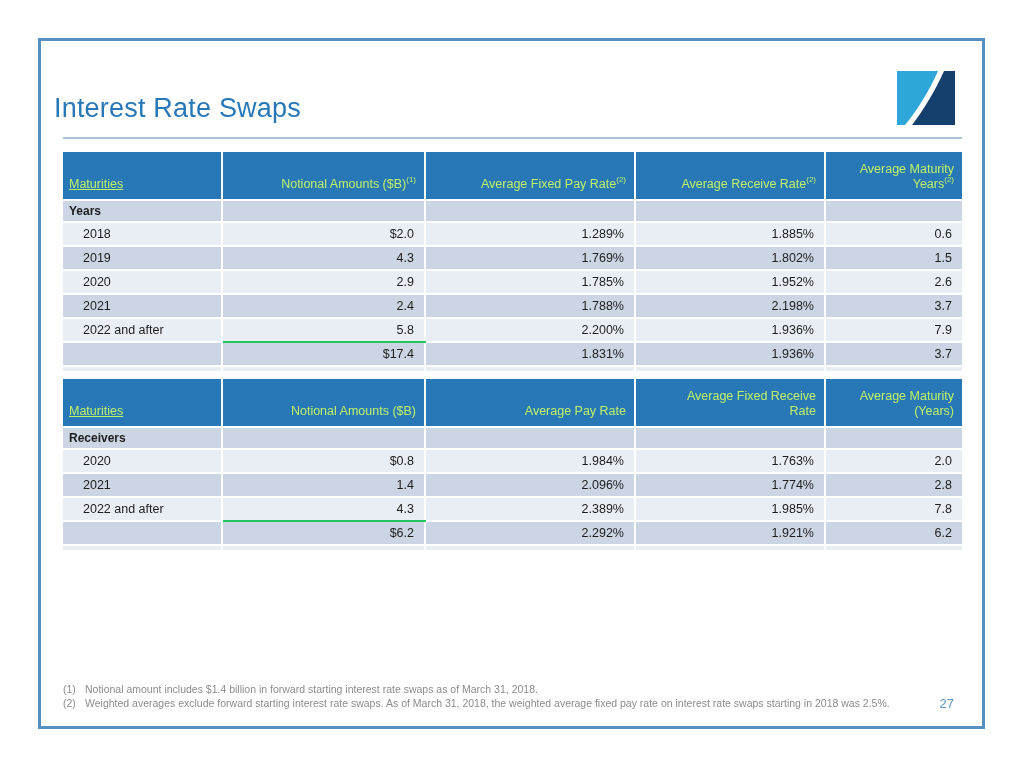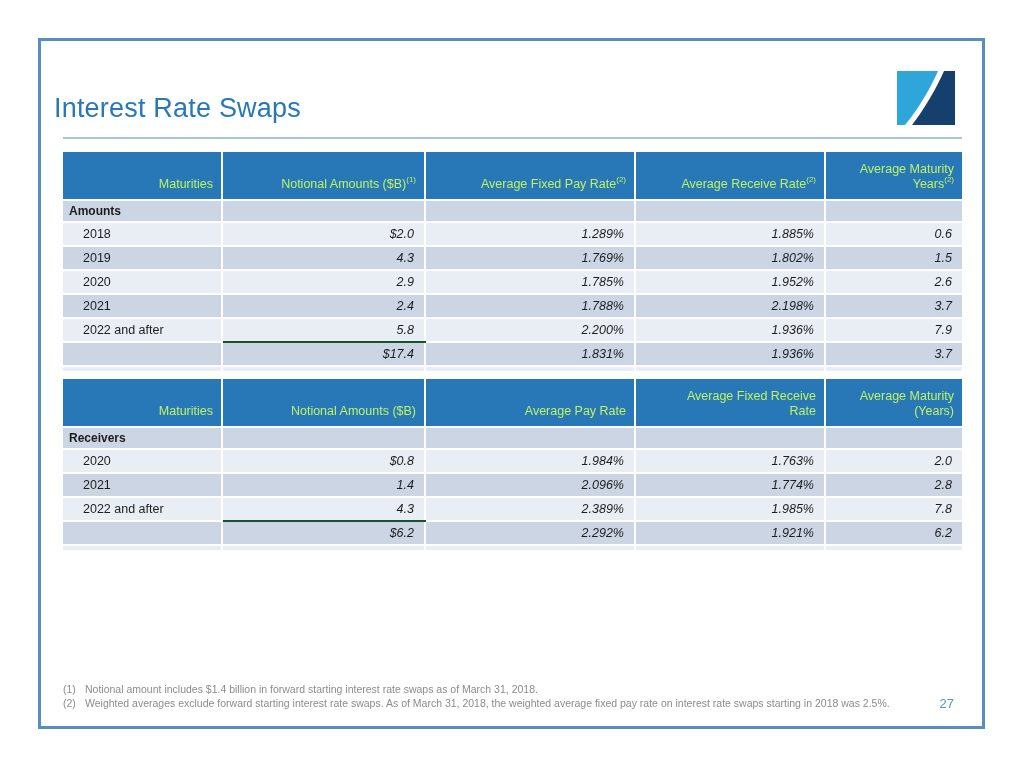--- a/index.html
+++ b/index.html
@@ -62,43 +62,43 @@
   th {
     background: #2878b8;
     color: #bef264;
     font-weight: normal;
     vertical-align: bottom;
     text-align: right;
     height: 48px;
     padding: 5px 8px 6px 8px;
     line-height: 1.25;
   }
-  th.c1 { text-align: right; padding-left: 6px; }
+  th.c1 { text-align: left; padding-left: 6px; text-decoration: underline; }
   th .hl { white-space: pre-line; }
   sup {
     font-size: 8px;
     vertical-align: top;
     position: relative;
     top: -1px;
     line-height: 1;
   }
   td { height: 24px; padding: 3px 10px; }
   td.c1 { text-align: left; padding-left: 20px; }
-  td.num { text-align: right; font-style: italic; }
+  td.num { text-align: right; }
   tr.light td { background: #e9edf4; margin-left: 40px; }
   tr.dark td { background: #cbd5e4; }
   tr.label-row td {
     background: #cbd5e4;
     font-weight: bold;
     font-size: 12px;
     height: 22px;
     padding: 3px 6px;
   }
   tr.strip td { height: 5px; padding: 0; background: #e9edf4; border-bottom: none; }
-  td.rule-under { border-bottom: 2px solid #14532d; }
+  td.rule-under { border-bottom: 2px solid #22c55e; }
 
   .footnotes {
     position: absolute;
     left: 22px;
     top: 641px;
     width: 856px;
     font-size: 10.5px;
     line-height: 1.35;
     color: #8c8c8c;
   }
@@ -141,21 +141,21 @@
       <tbody>
           <tr>
         <th class="c1"><span class="hl">Maturities</span><sup></sup></th>
         <th><span class="hl">Notional Amounts ($B)</span><sup>(1)</sup></th>
         <th><span class="hl">Average Fixed Pay Rate</span><sup>(2)</sup></th>
         <th><span class="hl">Average Receive Rate</span><sup>(2)</sup></th>
         <th><span class="hl">Average Maturity
 Years</span><sup>(2)</sup></th>
       </tr>
       <tr class="label-row">
-        <td class="c1" style="padding-left:6px">Amounts</td>
+        <td class="c1" style="padding-left:6px">Years</td>
         <td></td>
         <td></td>
         <td></td>
         <td></td>
       </tr>
       <tr class="light">
         <td class="c1">2018</td>
         <td class="num">$2.0</td>
         <td class="num">1.289%</td>
         <td class="num">1.885%</td>

